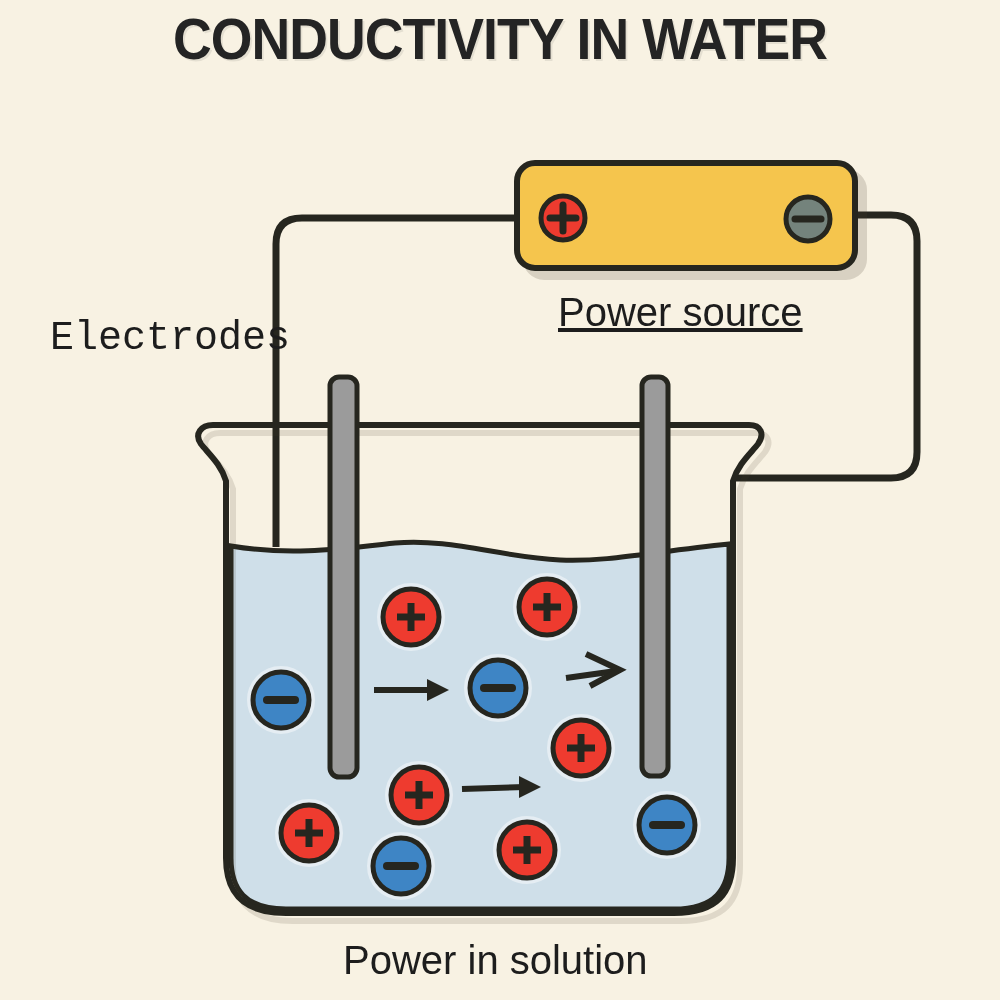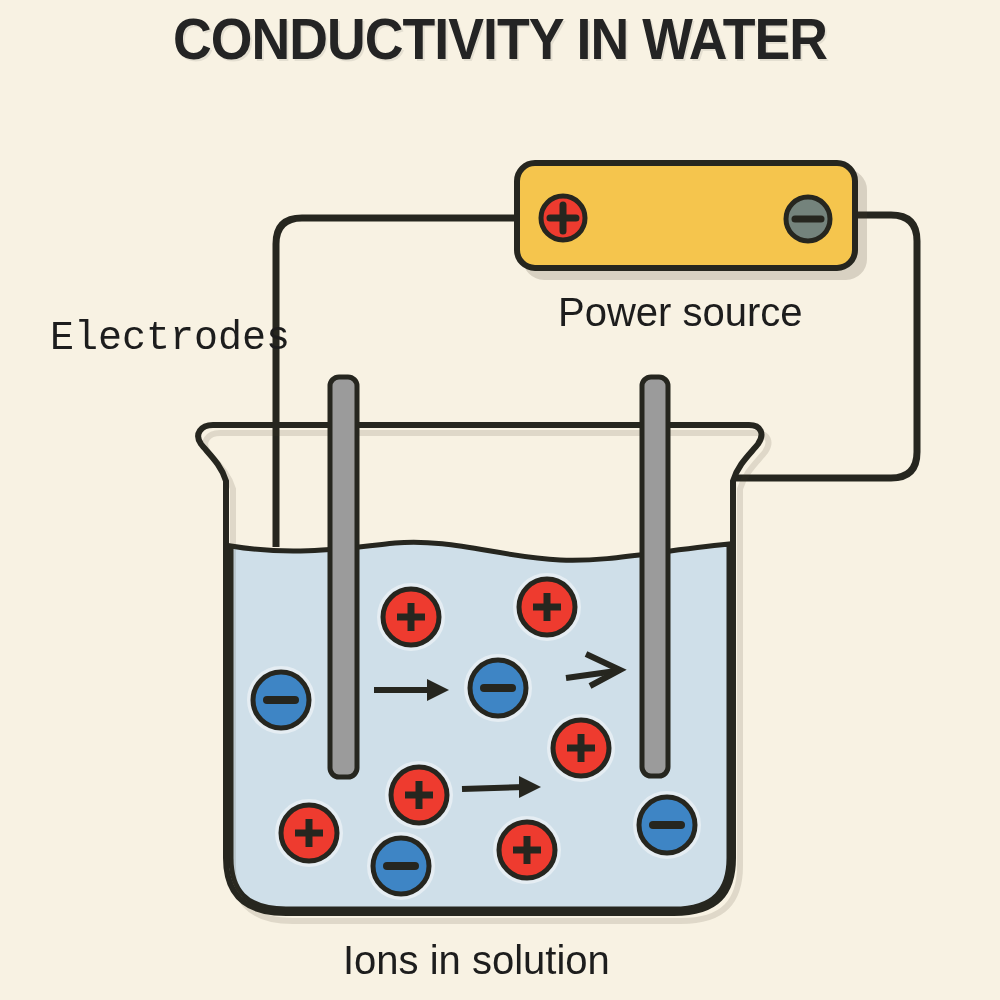--- a/index.html
+++ b/index.html
@@ -19,21 +19,21 @@
     text-align:center;font-size:57px;font-weight:bold;letter-spacing:-1px;
     color:var(--title-text);transform:scaleX(.94);
     text-shadow:2px 2px 0 rgba(0,0,0,0.08);white-space:nowrap;
   }
   .diagram-svg{position:absolute;top:0;left:0;}
   .label{
     position:absolute;font-size:40px;color:var(--label-text);
     white-space:nowrap;letter-spacing:0;
   }
   .label-electrodes{left:50px;top:316px;font-family:Liberation Mono, monospace;}
-  .label-power-source{left:558px;top:290px;}
+  .label-power-source{left:558px;top:290px;text-decoration:underline;}
   .label-ions{left:343px;top:938px;}
   .glass{fill:none;stroke:var(--outline-dark);stroke-width:6;
          filter:drop-shadow(7px 8px 0 rgba(70,62,45,0.14));}
   .water{fill:var(--water-blue);stroke:var(--outline-dark);stroke-width:5;}
   .wire{fill:none;stroke:var(--outline-dark);stroke-width:7;}
   .electrode{fill:var(--electrode-gray);stroke:var(--outline-dark);stroke-width:5;}
   .battery-body{fill:var(--battery-yellow);stroke:var(--outline-dark);stroke-width:6;}
   .battery-group{filter:drop-shadow(9px 9px 0 rgba(70,62,45,0.18));}
   .terminal-pos{fill:var(--positive-red);stroke:var(--outline-dark);stroke-width:5;}
   .terminal-neg{fill:var(--negative-terminal-gray);stroke:var(--outline-dark);stroke-width:5;}
@@ -140,14 +140,14 @@
         </g>
         <g>
           <line x1="462" y1="789" x2="525" y2="787" stroke="#26261f" stroke-width="6"></line>
           <polygon points="541,787 519,776 519,798" fill="#26261f"></polygon>
         </g>
       </g>
   </svg>
 
   <div class="label label-electrodes">Electrodes</div>
   <div class="label label-power-source">Power source</div>
-  <div class="label label-ions">Ions in solution</div>
+  <div class="label label-ions">Power in solution</div>
 </div>
 
 </body></html>

